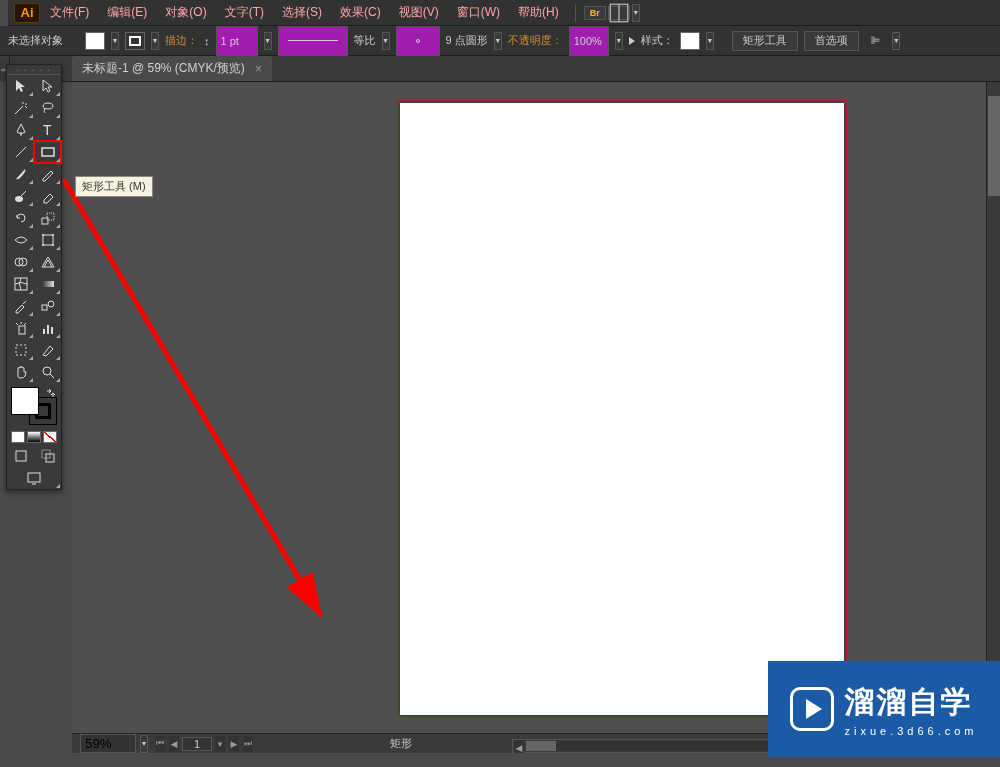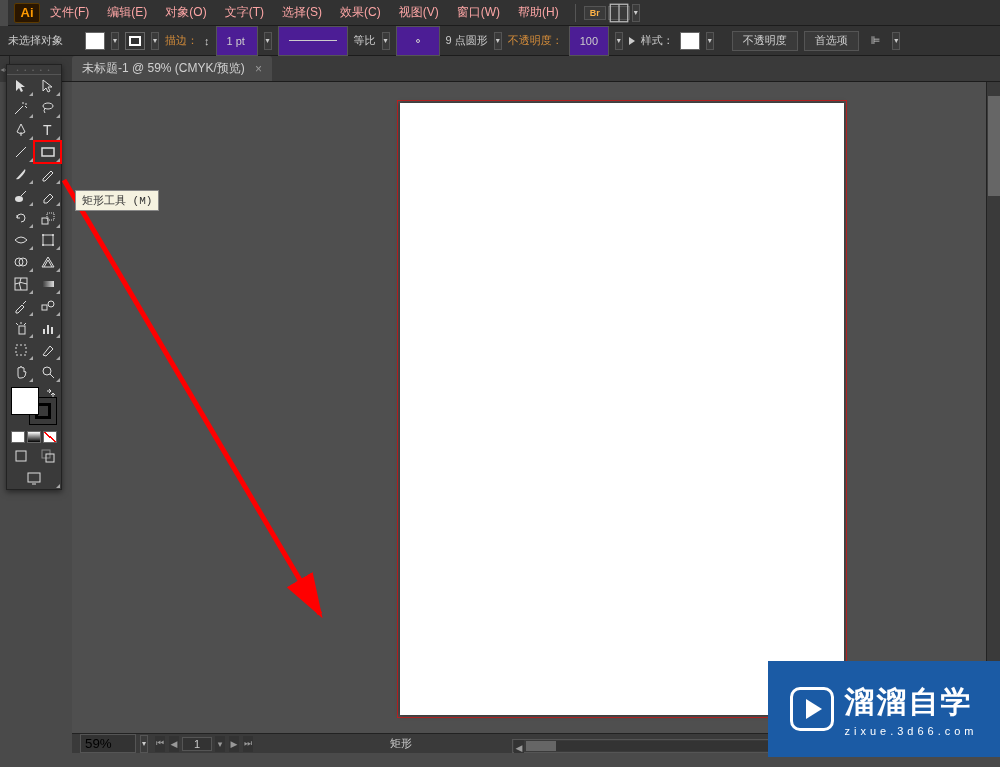--- a/index.html
+++ b/index.html
@@ -16,21 +16,21 @@
     .controlbar { height: 30px; background: #323232; display: flex; align-items: center; padding: 0 8px; gap: 6px; border-bottom: 1px solid #1c1c1c; font-size: 11px; }
     .ctrl-label { color: #ccc; }
     .ctrl-label.orange { color: #d08a3a; }
     .swatch { width: 20px; height: 18px; border: 1px solid #666; }
     .swatch.white { background: #fff; }
     .swatch.sel { background: #fff; }
     .swatch-stroke { width: 20px; height: 18px; border: 1px solid #666; background: #333; position: relative; }
     .swatch-stroke::after { content: ''; position: absolute; inset: 3px; border: 2px solid #fff; }
     .dropdown-mini { width: 8px; height: 18px; background: #3a3a3a; border: 1px solid #555; display: flex; align-items: center; justify-content: center; }
     .dropdown-mini::after { content: '▾'; font-size: 8px; color: #ccc; }
-    .input-field { background: #4c1d95; border: 1px solid #555; color: #ccc; height: 30px; padding: 0 10px; font-size: 11px; }
+    .input-field { background: #a21caf; border: 1px solid #555; color: #ccc; height: 30px; padding: 0 4px; font-size: 11px; }
     .stroke-width { width: 42px; }
     .stroke-style { width: 70px; display: flex; align-items: center; justify-content: center; }
     .stroke-style::before { content: ''; width: 50px; height: 1px; background: #ccc; }
     .profile-box { width: 44px; display:flex; align-items:center; justify-content:space-around; }
     .profile-box span { display:inline-block; width:4px; height:4px; border:1px solid #ccc; border-radius:50%; }
     .arrow-r { display:inline-block; width:0; height:0; border-top:4px solid transparent; border-bottom:4px solid transparent; border-left:6px solid #ccc; }
     .btn { background: #3a3a3a; border: 1px solid #555; color: #ccc; height: 20px; padding: 0 10px; font-size: 11px; display: flex; align-items: center; }
 
     
     .tabbar { height: 26px; background: #3a3a3a; display: flex; align-items: flex-end; padding-left: 72px; border-bottom: 1px solid #1c1c1c; }
@@ -140,21 +140,21 @@
   <span class="ctrl-label">9 点圆形</span>
   <div class="dropdown-mini"></div>
   <span class="ctrl-label orange">不透明度：</span>
   <input class="input-field" style="width: 40px;" value="100%">
   <div class="dropdown-mini"></div>
   <div class="arrow-r"></div>
   <span class="ctrl-label">样式：</span>
   <div class="swatch sel"></div>
   <div class="dropdown-mini"></div>
   <div style="width:6px;"></div>
-  <div class="btn">不透明度</div>
+  <div class="btn">矩形工具</div>
   <div class="btn">首选项</div>
   <span style="padding:0 6px;color:#ccc;">⊫</span>
   <div class="dropdown-mini"></div>
 </div>
 
 <div class="tabbar-left-toggle">
   <span style="font-size:8px;color:#888;">◂◂</span>
 </div>
 
 <div class="tabbar">
@@ -415,21 +415,21 @@
   <div class="toolrow">
     <div class="tool corner" style="width:56px;">
         <svg viewBox="0 0 16 16">
           <rect x="2" y="3" width="12" height="9" fill="none" stroke="#ddd"></rect>
           <line x1="6" y1="14" x2="10" y2="14" stroke="#ddd"></line>
         </svg>
       </div>
   </div>
 </div>
 
-<div class="tooltip" style="left:75px; top:190px;font-family:Liberation Mono, monospace;">矩形工具 (M)</div>
+<div class="tooltip" style="left:75px; top:176px;">矩形工具 (M)</div>
 
 <svg class="arrow-line" style="left:0; top:0;" width="1000" height="767">
   <defs>
       <marker id="ah" markerWidth="10" markerHeight="10" refX="8" refY="3" orient="auto">
         <path d="M0 0 L9 3 L0 6 Z" fill="#ff0000"></path>
       </marker>
     </defs>
   <line x1="64" y1="180" x2="320" y2="614" stroke="#ff0000" stroke-width="5" marker-end="url(#ah)"></line>
 </svg>
 

